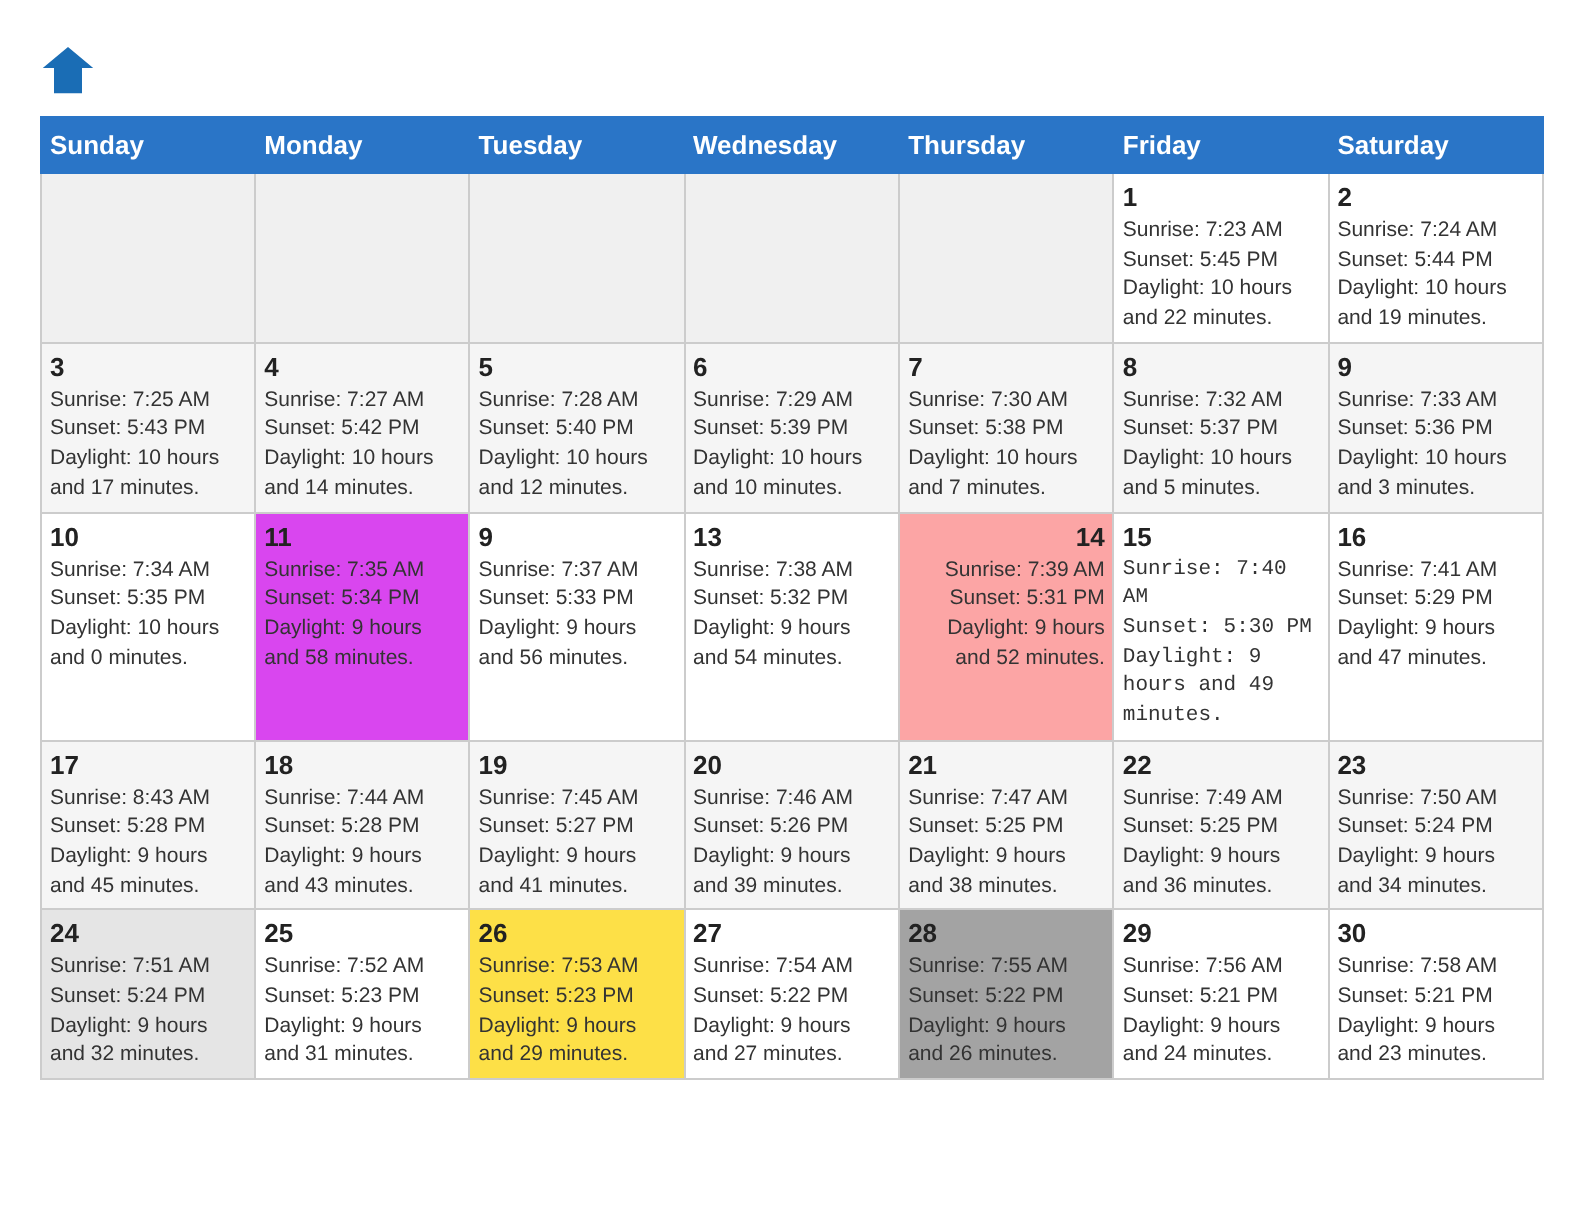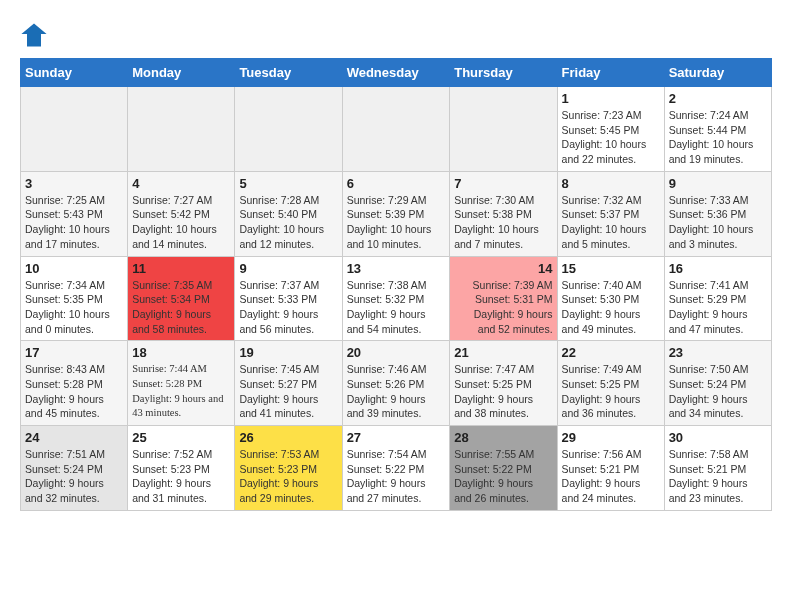--- a/index.html
+++ b/index.html
@@ -181,21 +181,21 @@
 Daylight: 10 hours and 3 minutes.</div>
         </td>
       </tr>
       <tr>
         <td style="background: rgb(255, 255, 255);">
           <div class="day-number">10</div>
           <div class="day-info" style="white-space: pre-line;">Sunrise: 7:34 AM
 Sunset: 5:35 PM
 Daylight: 10 hours and 0 minutes.</div>
         </td>
-        <td style="background: #ef4444;">
+        <td style="background: #d946ef;">
           <div class="day-number">11</div>
           <div class="day-info" style="white-space: pre-line;">Sunrise: 7:35 AM
 Sunset: 5:34 PM
 Daylight: 9 hours and 58 minutes.</div>
         </td>
         <td style="background: rgb(255, 255, 255);">
           <div class="day-number">9</div>
           <div class="day-info" style="white-space: pre-line;">Sunrise: 7:37 AM
 Sunset: 5:33 PM
 Daylight: 9 hours and 56 minutes.</div>
@@ -207,41 +207,41 @@
 Daylight: 9 hours and 54 minutes.</div>
         </td>
         <td style="background: #fca5a5; text-align: right;">
           <div class="day-number">14</div>
           <div class="day-info" style="white-space: pre-line;">Sunrise: 7:39 AM
 Sunset: 5:31 PM
 Daylight: 9 hours and 52 minutes.</div>
         </td>
         <td style="background: rgb(255, 255, 255);">
           <div class="day-number">15</div>
-          <div class="day-info" style="white-space: pre-line;">Sunrise: 7:40 AM
+          <div class="day-info" style="white-space: pre-line; font-family: Liberation Mono, monospace;">Sunrise: 7:40 AM
 Sunset: 5:30 PM
 Daylight: 9 hours and 49 minutes.</div>
         </td>
         <td style="background: rgb(255, 255, 255);">
           <div class="day-number">16</div>
           <div class="day-info" style="white-space: pre-line;">Sunrise: 7:41 AM
 Sunset: 5:29 PM
 Daylight: 9 hours and 47 minutes.</div>
         </td>
       </tr>
       <tr>
         <td style="background: rgb(245, 245, 245);">
           <div class="day-number">17</div>
           <div class="day-info" style="white-space: pre-line;">Sunrise: 8:43 AM
 Sunset: 5:28 PM
 Daylight: 9 hours and 45 minutes.</div>
         </td>
         <td style="background: rgb(245, 245, 245);">
           <div class="day-number">18</div>
-          <div class="day-info" style="white-space: pre-line; font-family: Liberation Serif, serif;">Sunrise: 7:44 AM
+          <div class="day-info" style="white-space: pre-line;">Sunrise: 7:44 AM
 Sunset: 5:28 PM
 Daylight: 9 hours and 43 minutes.</div>
         </td>
         <td style="background: rgb(245, 245, 245);">
           <div class="day-number">19</div>
           <div class="day-info" style="white-space: pre-line;">Sunrise: 7:45 AM
 Sunset: 5:27 PM
 Daylight: 9 hours and 41 minutes.</div>
         </td>
         <td style="background: rgb(245, 245, 245);">

